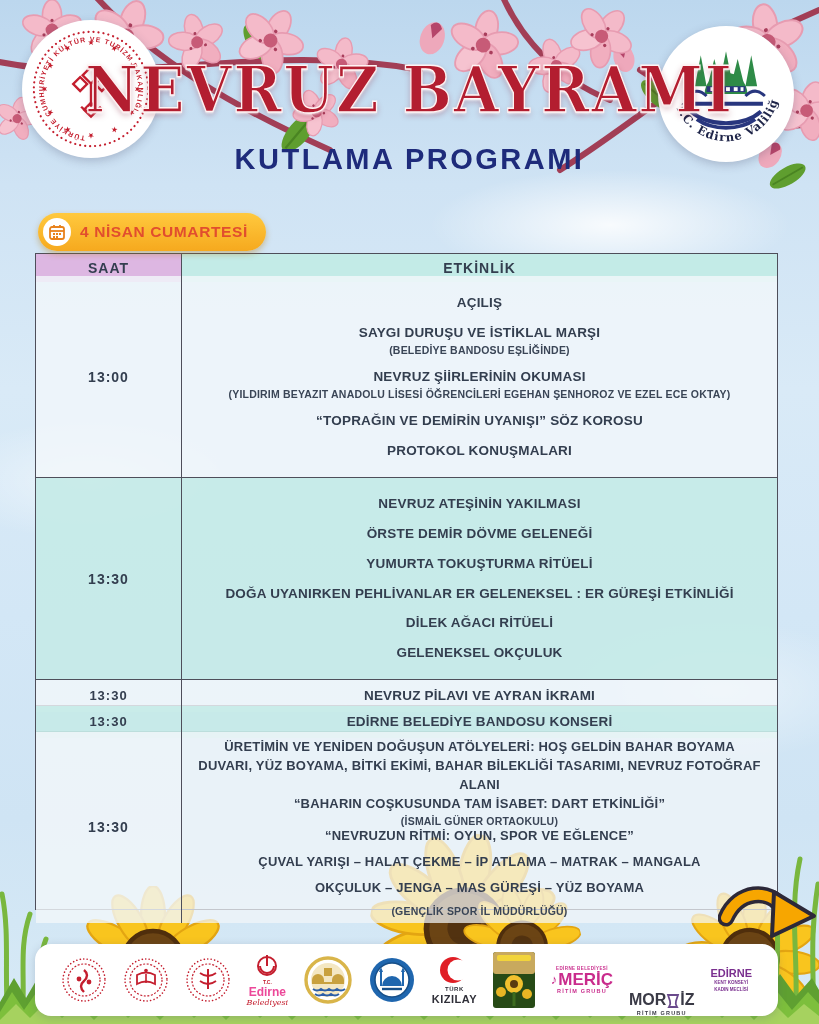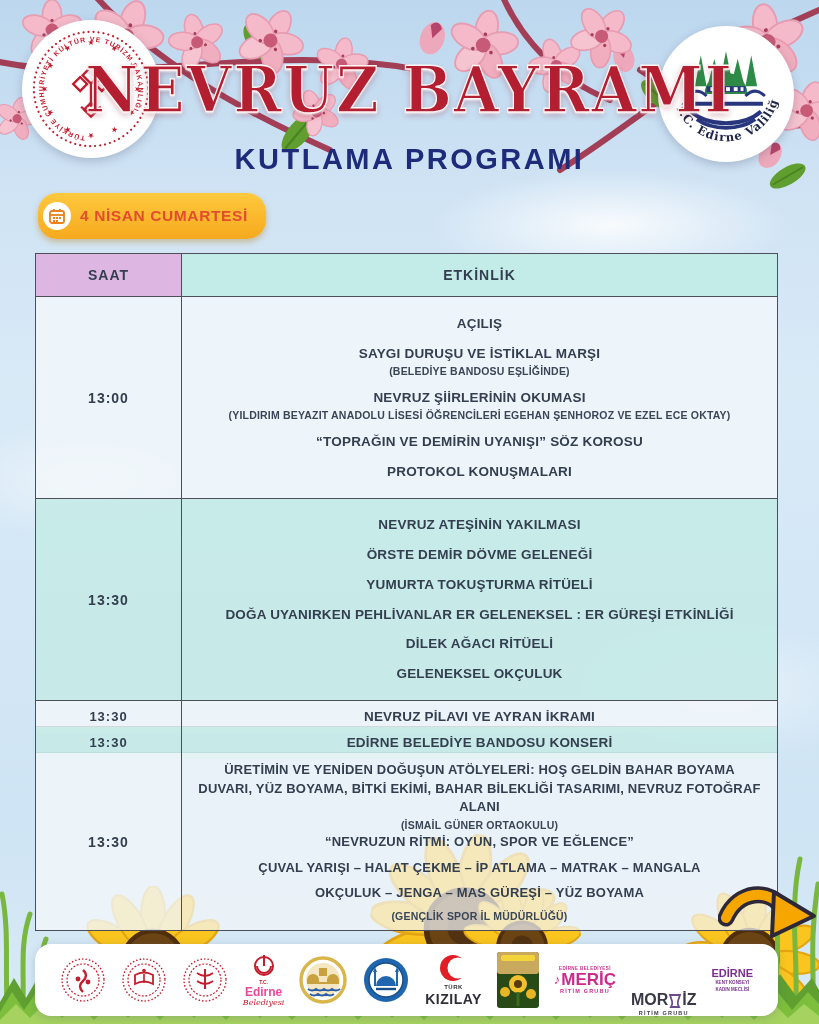--- a/index.html
+++ b/index.html
@@ -18,36 +18,36 @@
     font-family:"DejaVu Serif", serif;font-weight:bold;font-size:58px;letter-spacing:2px;
     color:#b31e30;-webkit-text-stroke:1.2px #fff3f3;
     text-shadow:0 2px 2px rgba(255,255,255,.6),0 3px 6px rgba(130,20,45,.35);
     transform:scaleY(1.1);
   }
   .subtitle{
     position:absolute;left:0;right:0;top:143px;text-align:center;z-index:3;
     font-weight:bold;font-size:29px;letter-spacing:2.5px;color:#1e2b7b;
   }
   .date-badge{
-    position:absolute;left:38px;top:193px;height:46px;z-index:3;
+    position:absolute;left:38px;top:213px;height:38px;z-index:3;
     display:inline-flex;align-items:center;gap:9px;padding:0 18px 0 5px;border-radius:19px;
     background:linear-gradient(180deg,#ffc93e 0%,#f6a91e 100%);
     box-shadow:0 3px 6px rgba(180,120,10,.4);
     text-align:center;
   }
   .date-badge .cal{width:28px;height:28px;border-radius:50%;background:#fff;display:flex;align-items:center;justify-content:center;}
   .date-badge .txt{font-weight:bold;font-size:15.5px;color:#e14d2e;letter-spacing:.6px;}
   
   .schedule{
     position:absolute;left:35px;top:253px;width:743px;z-index:2;
     border:1.6px solid #4e4e5a;box-sizing:border-box;color:#333e4f;
   }
   .t-row{display:grid;grid-template-columns:146px 1fr;border-top:1.6px solid #4e4e5a;box-sizing:border-box;}
   .t-row:first-child{border-top:none;}
-  .h-header{height:42px;}.h-tall{height:202px;}.h-small{height:26px;}.h-last{height:178px;}
+  .h-header{height:21px;}.h-tall{height:202px;}.h-small{height:26px;}.h-last{height:178px;}
   .cell{box-sizing:border-box;}
   .cell-time{border-right:1.6px solid #4e4e5a;display:flex;align-items:center;justify-content:center;
     font-weight:bold;font-size:14px;letter-spacing:1px;}
   .cell-act{display:flex;flex-direction:column;justify-content:space-evenly;align-items:center;
     text-align:center;padding:6px 14px;}
   .hdr .cell-time{background:#ddb7e2;}
   .hdr .cell-act{background:#c3ebe7;justify-content:center;font-weight:bold;font-size:14px;letter-spacing:1px;}
   .bg-white .cell{background:rgba(242,247,250,.82);}
   .bg-cyan  .cell{background:rgba(198,234,231,.92);}
   .grp{display:flex;flex-direction:column;gap:2px;align-items:center;}
@@ -57,21 +57,21 @@
   .h-last .line-main{font-size:13px;}
   
   .logo-bar{
     position:absolute;left:35px;top:944px;width:743px;height:72px;z-index:4;
     background:#fff;border-radius:16px;box-shadow:0 2px 8px rgba(80,90,120,.25);
     display:flex;align-items:center;justify-content:space-evenly;padding:0 10px;box-sizing:border-box;
   }
   .logo-item{display:flex;flex-direction:column;align-items:center;justify-content:center;gap:1px;}
   .logo-item svg{display:block;}
   .kizilay-t1{font-size:6px;font-weight:bold;color:#2f2f38;letter-spacing:.5px;}
-  .kizilay-t2{font-size:14px;font-weight:bold;color:#2f2f38;letter-spacing:.5px;}
+  .kizilay-t2{font-size:11px;font-weight:bold;color:#2f2f38;letter-spacing:.5px;}
   .edbel-top{font-size:5px;font-weight:bold;color:#c41e2e;}
   .edbel-name{font-size:12px;font-weight:bold;color:#ec4899;line-height:1;}
   .edbel-script{font-family:"DejaVu Serif",serif;font-style:italic;font-size:8px;color:#c41e2e;line-height:1;}
   .meric-top{font-size:4.5px;font-weight:bold;color:#c92c8c;letter-spacing:.4px;}
   .meric-main{font-size:17px;font-weight:bold;color:#c92c8c;line-height:.9;display:flex;align-items:center;gap:1px;}
   .meric-sub{font-size:5.5px;font-weight:bold;color:#c92c8c;letter-spacing:1.2px;}
   .moriz-main{font-size:16px;font-weight:bold;color:#3a3a46;line-height:.9;display:flex;align-items:center;margin-top:48px;}
   .moriz-sub{font-size:5.5px;font-weight:bold;color:#3a3a46;letter-spacing:1.2px;}
   .kent-main{font-size:11px;font-weight:bold;color:#7a2f8f;line-height:1;}
   .kent-sub{font-size:4.5px;font-weight:bold;color:#7a2f8f;line-height:1.2;}
@@ -386,20 +386,21 @@
       </div>
     </div>
 
     <div class="t-row bg-white h-last">
       <div class="cell cell-time">13:30</div>
       <div class="cell cell-act" style="background:rgba(242,247,250,.72)">
         <div class="grp" style="max-width:600px">
           <span class="line-main">ÜRETİMİN VE YENİDEN DOĞUŞUN ATÖLYELERİ: HOŞ GELDİN BAHAR BOYAMA DUVARI, YÜZ BOYAMA, BİTKİ EKİMİ, BAHAR BİLEKLİĞİ TASARIMI, NEVRUZ FOTOĞRAF ALANI</span>
         </div>
         <div class="grp">
+          <span class="line-main">“BAHARIN COŞKUSUNDA TAM İSABET: DART ETKİNLİĞİ”</span>
           <span class="line-sub">(İSMAİL GÜNER ORTAOKULU)</span>
         </div>
         <div class="grp grp-loose">
           <span class="line-main">“NEVRUZUN RİTMİ: OYUN, SPOR VE EĞLENCE”</span>
           <span class="line-main">ÇUVAL YARIŞI – HALAT ÇEKME – İP ATLAMA – MATRAK – MANGALA</span>
           <span class="line-main">OKÇULUK – JENGA – MAS GÜREŞİ – YÜZ BOYAMA</span>
           <span class="line-sub">(GENÇLİK SPOR İL MÜDÜRLÜĞÜ)</span>
         </div>
       </div>
     </div>

